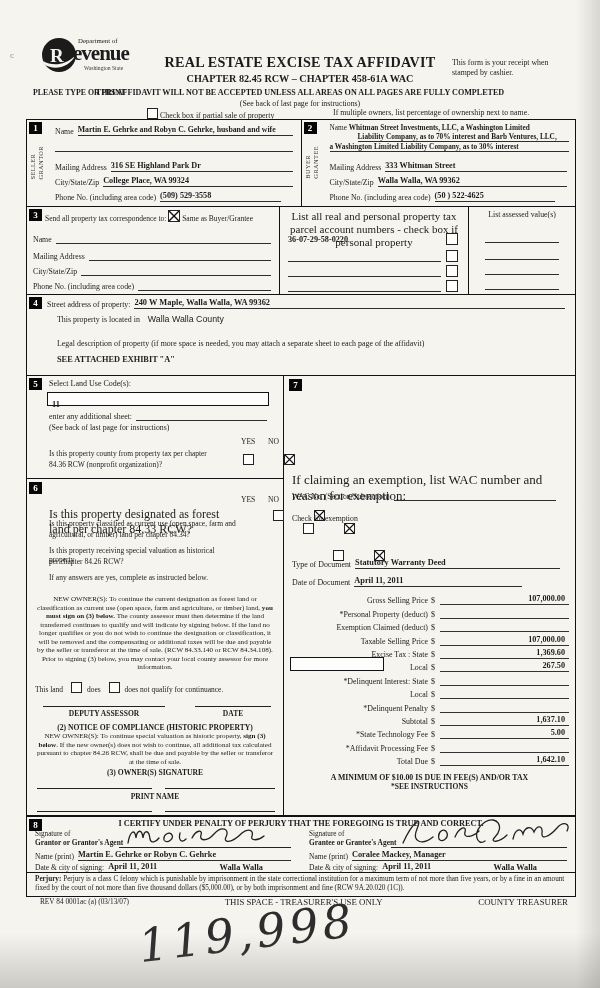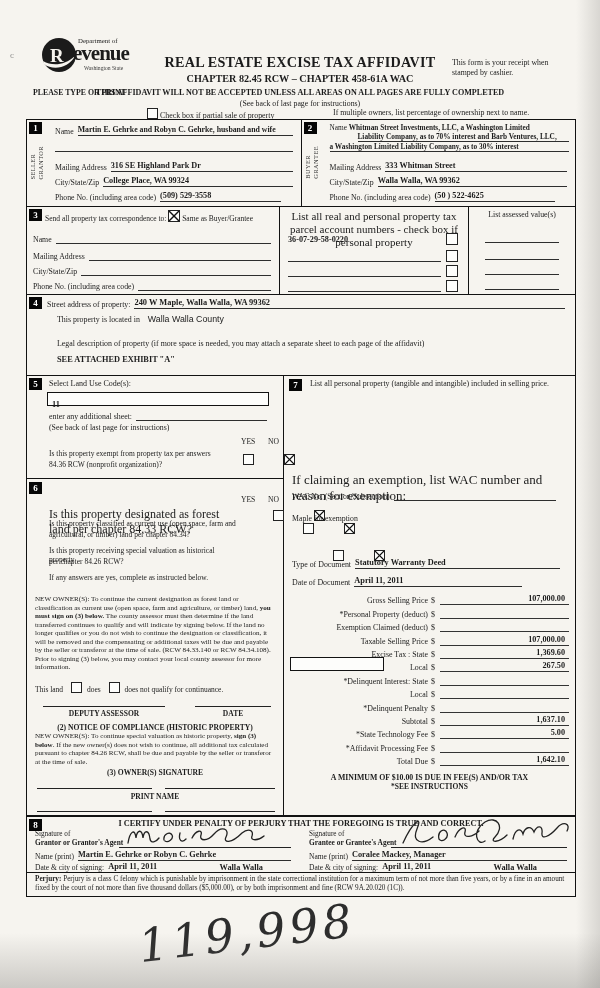--- a/index.html
+++ b/index.html
@@ -56,21 +56,21 @@
   .box5line{position:absolute;left:0;right:0;top:102px;border-top:1.5px solid #121212}
   .sec-cert{top:695px;height:57px;border-top:2px solid #121212;display:flex}
   .certhalf{flex:1;position:relative}
   .sec-perjury{top:752px;bottom:0;border-top:1.5px solid #121212;padding:2px 8px;
                font-size:7.2px;line-height:8.6px}
   .footrow{position:absolute;top:897px;left:26px;width:548px;display:flex;
            justify-content:space-between;align-items:flex-start}
   .hand{position:absolute;top:906px;left:138px;font-size:46px;font-style:italic;
         font-family:"DejaVu Serif",serif;transform:rotate(-7deg);letter-spacing:4px;color:#2d2d2d}
   .qtxt{font-size:7.5px}
-  .para{font-size:7.1px;line-height:8.5px;text-align:left}
+  .para{font-size:7.1px;line-height:8.5px;text-align:center}
   .ctr{text-align:center}
   .sig-underline{position:absolute;border-bottom:1px solid #222}
   .fee-rows{position:absolute;left:0;right:6px;top:216px}
   .frow{display:flex;align-items:flex-end;height:13.4px;position:relative;padding-left:6px}
   .flabel{width:138px;text-align:right;font-size:7.9px;white-space:nowrap}
   .fdollar{width:9px;text-align:left;font-size:7.9px;padding-left:3px}
   .fval{flex:1;border-bottom:1px solid #333;text-align:right;font-weight:bold;font-size:8.2px;
         padding-right:4px;min-height:10px}
   .lbox{position:absolute;left:6px;bottom:1px;width:92px;height:12px;border:1.5px solid #121212;background:#fdfdfb}
 </style>
@@ -235,21 +235,21 @@
         <div class="abs" style="left:20px;top:16px;width:220px;height:12px;border:1.3px solid #121212;background:#fdfdfb">
           <span class="b" style="font-size:8.3px;padding-left:4px;line-height:12px">11</span>
         </div>
         <div class="abs fl" style="left:22px;top:34px;width:218px;font-size:7.9px">
           <span class="lab">enter any additional sheet:</span>
           <span class="line"></span>
         </div>
         <div class="abs" style="left:22px;top:47px;font-size:7.8px">(See back of last page for instructions)</div>
         <div class="abs" style="left:214px;top:61px;font-size:7.6px">YES</div>
         <div class="abs" style="left:241px;top:61px;font-size:7.6px">NO</div>
-        <div class="abs qtxt" style="left:22px;top:73px;width:190px">Is this property exempt from property tax per answers</div>
+        <div class="abs qtxt" style="left:22px;top:73px;width:190px">Is this property county from property tax per chapter</div>
         <div class="abs qtxt" style="left:22px;top:84px;width:190px">84.36 RCW (nonprofit organization)?</div>
         <span class="cb abs" style="left:216px;top:74px"></span>
         <span class="cb abs x" style="left:242px;top:74px"></span>
         <div class="box5line"></div>
 
         
         <div class="num" style="left:2px;top:106px">6</div>
         <div class="abs" style="left:214px;top:119px;font-size:7.6px">YES</div>
         <div class="abs" style="left:241px;top:119px;font-size:7.6px">NO</div>
 
@@ -289,27 +289,26 @@
         <div class="abs ctr b" style="left:8px;top:392px;width:240px;font-size:7.6px">(3) OWNER(S) SIGNATURE</div>
         <div class="abs" style="left:10px;top:412px;width:115px;border-bottom:1px solid #222"></div>
         <div class="abs" style="left:138px;top:412px;width:110px;border-bottom:1px solid #222"></div>
         <div class="abs ctr b" style="left:8px;top:416px;width:240px;font-size:7.6px">PRINT NAME</div>
         <div class="abs" style="left:10px;top:435px;width:115px;border-bottom:1px solid #222"></div>
         <div class="abs" style="left:138px;top:435px;width:110px;border-bottom:1px solid #222"></div>
       </div>
 
       <div class="col-right">
         <div class="num" style="left:5px;top:3px">7</div>
-        <div class="abs" style="left:26px;top:3px;width:252px;font-size:7.9px;line-height:9.6px">List all personal property (tangible and intangible) included in selling price.</div>
         <div class="abs" style="left:8px;top:96px;font-size:13px">If claiming an exemption, list WAC number and reason for exemption:</div>
         <div class="abs fl" style="left:8px;top:114px;width:264px;font-size:7.8px">
           <span class="lab">WAC No. (Section/Subsection)</span>
           <span class="line"></span>
         </div>
-        <div class="abs" style="left:8px;top:138px;font-size:7.8px">Maple for exemption</div>
+        <div class="abs" style="left:8px;top:138px;font-size:7.8px">Check for exemption</div>
         <div class="abs fl" style="left:8px;top:182px;width:268px;font-size:7.9px">
           <span class="lab">Type of Document</span>
           <span class="line" style="font-size:8.3px">Statutory Warranty Deed</span>
         </div>
         <div class="abs fl" style="left:8px;top:200px;width:230px;font-size:7.9px">
           <span class="lab">Date of Document</span>
           <span class="line" style="font-size:8.3px">April  11, 2011</span>
         </div>
 
         <div class="fee-rows">
@@ -422,16 +421,21 @@
           <span class="b" style="font-size:8.3px;padding-right:30px">Walla Walla</span>
         </div>
       </div>
     </div>
 
     <div class="sec sec-perjury">
       <span class="b">Perjury:</span><span> Perjury is a class C felony which is punishable by imprisonment in the state correctional institution for a maximum term of not more than five years, or by a fine in an amount fixed by the court of not more than five thousand dollars ($5,000.00), or by both imprisonment and fine (RCW 9A.20.020 (1C)).</span>
     </div>
   </div>
 
+  <div class="footrow">
+    <span style="font-size:7.3px;padding-left:14px">REV 84 0001ac (a) (03/13/07)</span>
+    <span style="font-size:8.8px">THIS SPACE - TREASURER'S USE ONLY</span>
+    <span style="font-size:8.8px;padding-right:6px">COUNTY TREASURER</span>
+  </div>
 
   <div class="hand">119,998</div>
 
 </div>
 
 </body></html>

